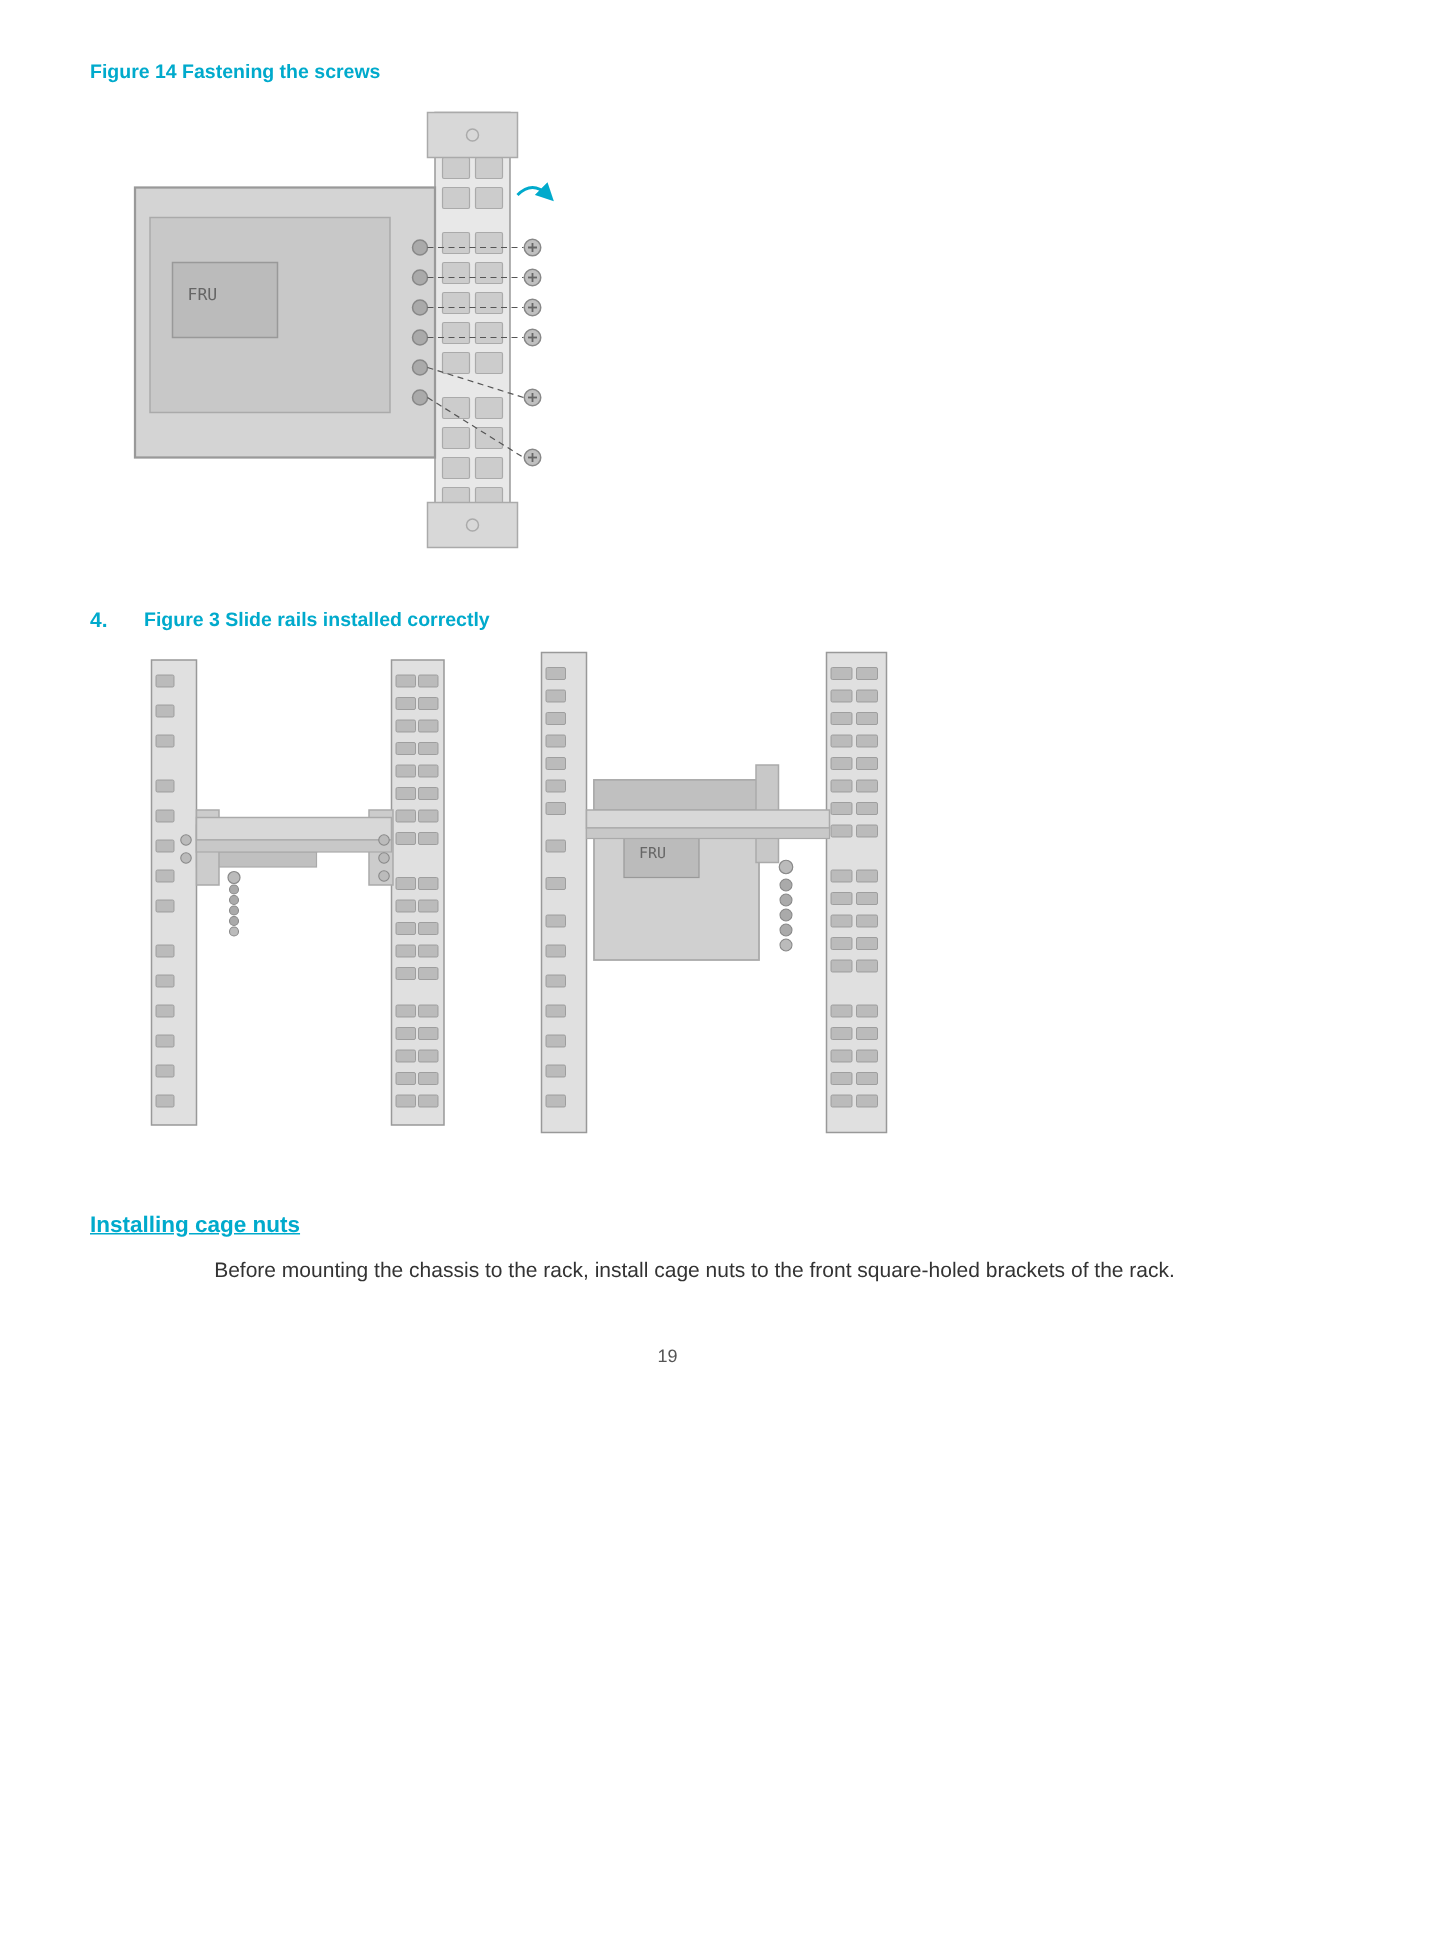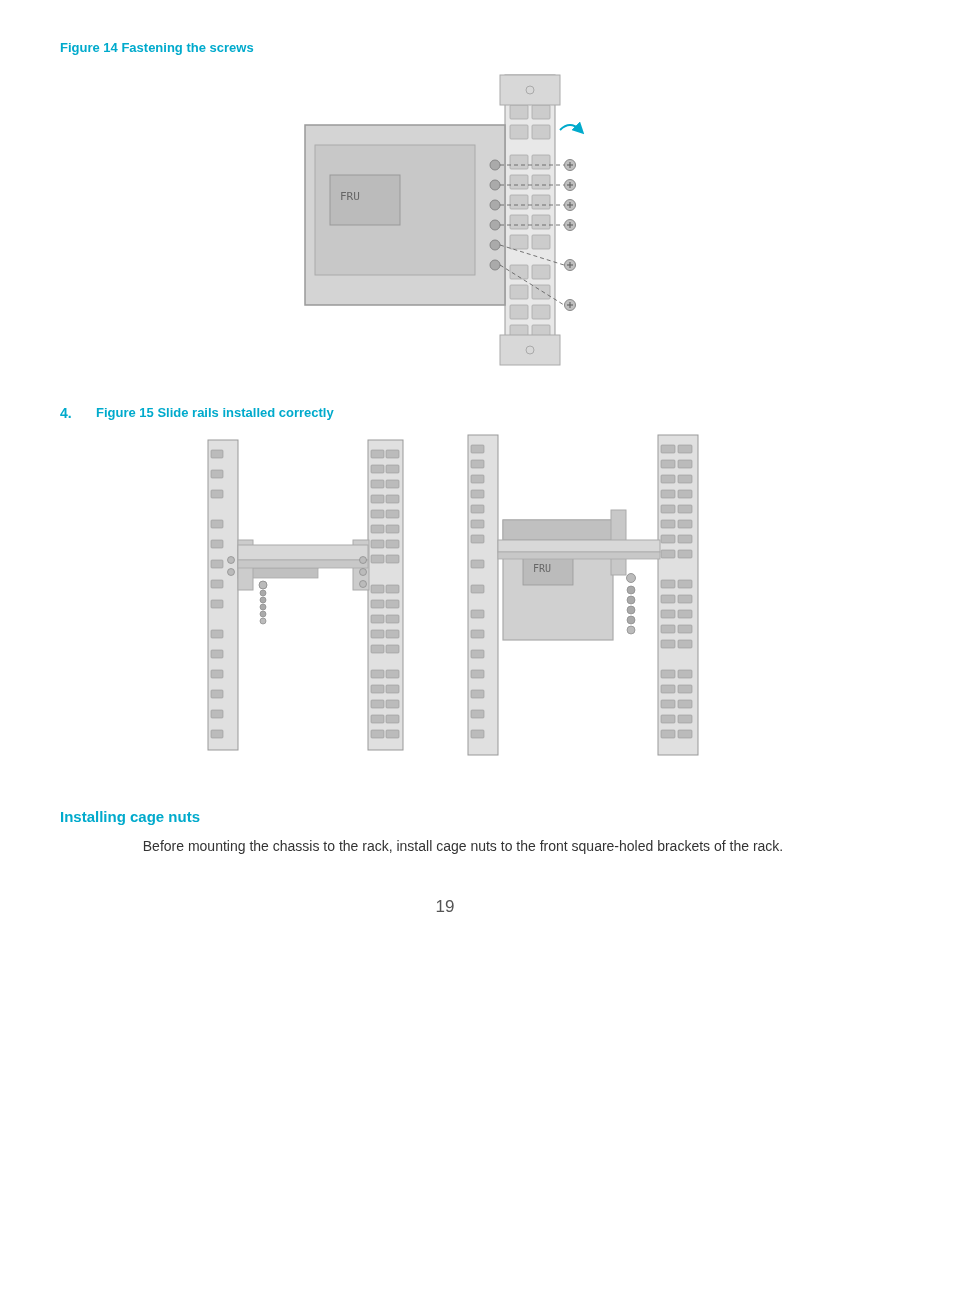--- a/index.html
+++ b/index.html
@@ -22,21 +22,20 @@
       color: #00aacc;
       font-weight: bold;
       font-size: 13px;
       margin-bottom: 10px;
     }
     .figure-block {
       margin-bottom: 30px;
     }
     .figure-img {
       display: flex;
-      justify-content: center;
       align-items: center;
     }
     .step-block {
       display: flex;
       margin-bottom: 18px;
     }
     .step-num {
       color: #00aacc;
       font-weight: bold;
       font-size: 14px;
@@ -48,33 +47,34 @@
     }
     .step-content p {
       margin-bottom: 6px;
       line-height: 1.5;
     }
     .section-title {
       color: #00aacc;
       font-weight: bold;
       font-size: 15px;
       margin-bottom: 10px;
+      text-decoration: underline;
     }
     .section-block {
       margin-bottom: 20px;
     }
     .indent-text {
       padding-left: 36px;
       line-height: 1.6;
       text-align: center;
     }
     .page-number {
       text-align: center;
       margin-top: 40px;
-      font-size: 17px;
+      font-size: 12px;
       color: #555;
     }
 
     
     .fig14-container {
       width: 340px;
       height: 310px;
     }
     .fig15-container {
       width: 520px;
@@ -189,21 +189,21 @@
         <circle cx="255" cy="285" r="4" fill="none" stroke="#aaa" stroke-width="1"></circle>
       </svg>
     </div>
   </div>
 
   <div class="step-block">
     <div class="step-num">4.</div>
     <div class="step-content">
 
       <div class="figure-block">
-        <div class="figure-caption">Figure 15 Slide rails installed correctly</div>
+        <div class="figure-caption">Figure 3 Slide rails installed correctly</div>
         <div class="figure-img">
           <div class="fig15-container">
 
             <svg class="fig15-left" viewBox="0 0 230 330" xmlns="http://www.w3.org/2000/svg">
 
               <rect x="5" y="10" width="30" height="310" fill="#e0e0e0" stroke="#999" stroke-width="1"></rect>
 
               <rect x="8" y="20" width="12" height="8" rx="1" fill="#bbb" stroke="#999" stroke-width="0.6"></rect>
               <rect x="8" y="40" width="12" height="8" rx="1" fill="#bbb" stroke="#999" stroke-width="0.6"></rect>
               <rect x="8" y="60" width="12" height="8" rx="1" fill="#bbb" stroke="#999" stroke-width="0.6"></rect>

